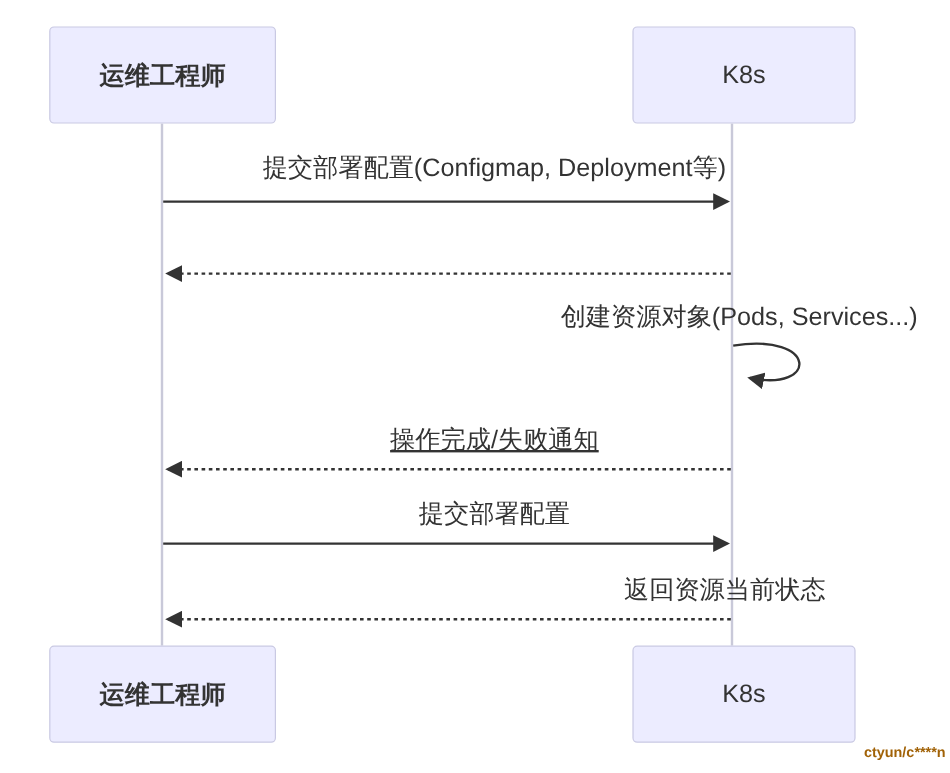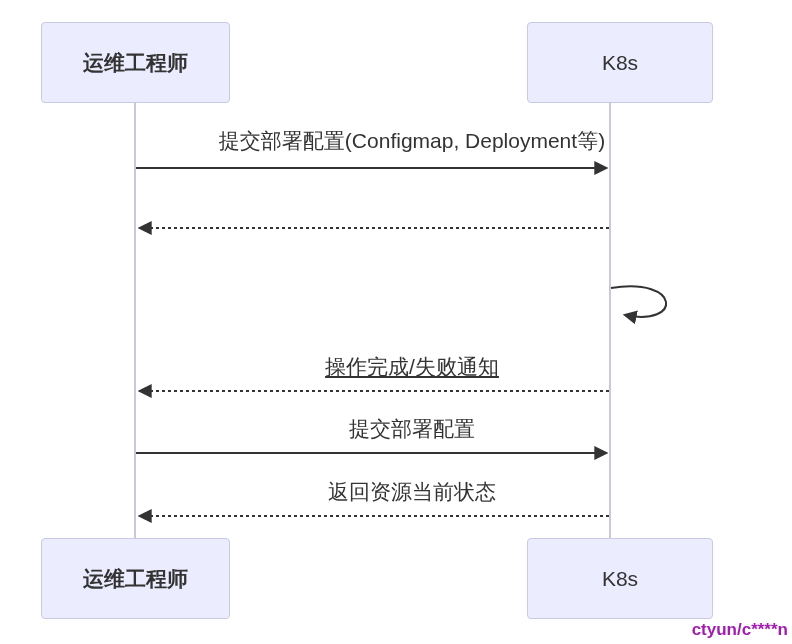--- a/index.html
+++ b/index.html
@@ -58,28 +58,28 @@
   }
   .msg-label.self-msg {
     left: 440px;
     width: 352px;
   }
   .m1 { top: 129px; }
   .m2 { top: 192px; }
   .m3 { top: 253px; }
   .m4 { top: 355px; text-decoration: underline; }
   .m5 { top: 417px; }
-  .m6 { top: 480px; }
+  .m6 { top: 480px; text-align: right; }
   .watermark {
     position: absolute;
     top: 620px;
     right: 4px;
-    font-size: 17px;
+    font-size: 12px;
     font-weight: 600;
-    color: #a21caf;
+    color: #a16207;
   }
 </style>
 </head>
 <body>
 
 <div class="canvas">
 
   <div class="lifeline left"></div>
   <div class="lifeline right"></div>
 
@@ -104,19 +104,20 @@
     </defs>
     <line x1="136" y1="168" x2="606" y2="168" stroke="#333333" stroke-width="2" marker-end="url(#arrowR)"></line>
     <line x1="609" y1="228" x2="140" y2="228" stroke="#333333" stroke-width="2" stroke-dasharray="3,3" marker-end="url(#arrowR)"></line>
     <path d="M 611,288 C 682,277 682,327 625,315" fill="none" stroke="#333333" stroke-width="2" marker-end="url(#arrowR)"></path>
     <line x1="609" y1="391" x2="140" y2="391" stroke="#333333" stroke-width="2" stroke-dasharray="3,3" marker-end="url(#arrowR)"></line>
     <line x1="136" y1="453" x2="606" y2="453" stroke="#333333" stroke-width="2" marker-end="url(#arrowR)"></line>
     <line x1="609" y1="516" x2="140" y2="516" stroke="#333333" stroke-width="2" stroke-dasharray="3,3" marker-end="url(#arrowR)"></line>
   </svg>
 
   <div class="msg-label m1">提交部署配置(Configmap, Deployment等)</div>
+  <div class="msg-label m3 self-msg">创建资源对象(Pods, Services...)</div>
   <div class="msg-label m4">操作完成/失败通知</div>
   <div class="msg-label m5">提交部署配置</div>
   <div class="msg-label m6">返回资源当前状态</div>
 
   <div class="watermark">ctyun/c****n</div>
 
 </div>
 
 </body></html>

